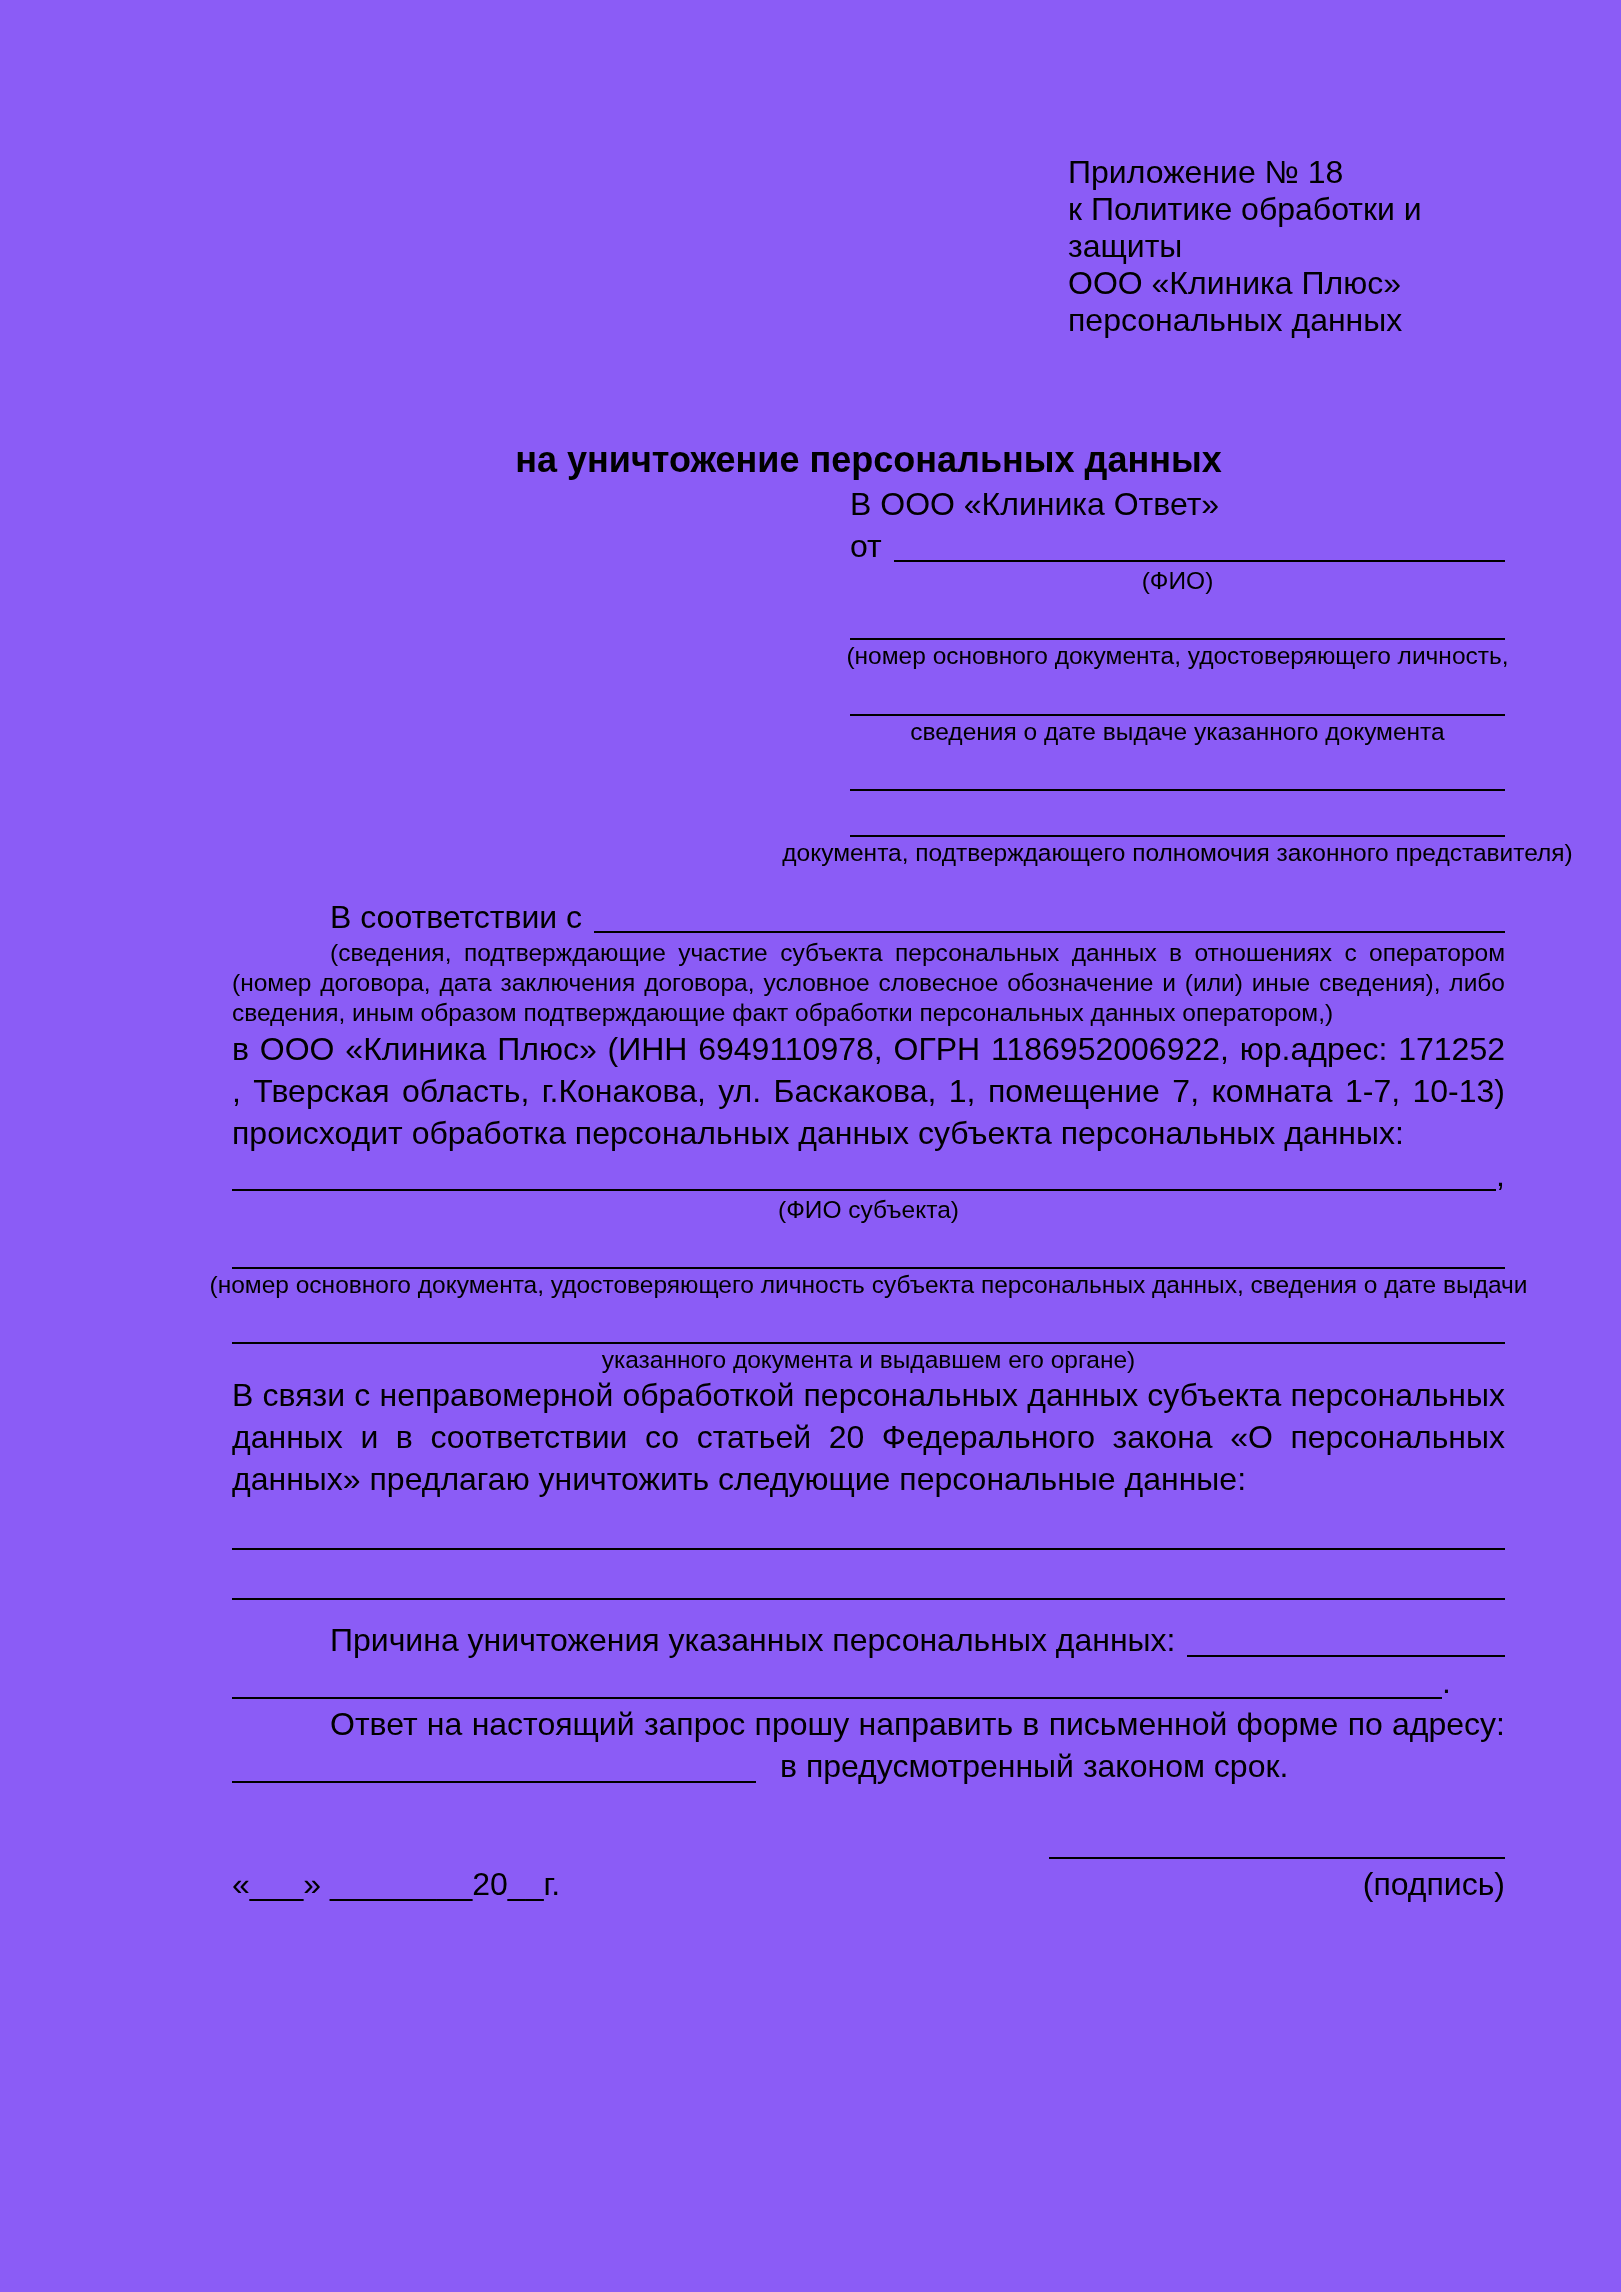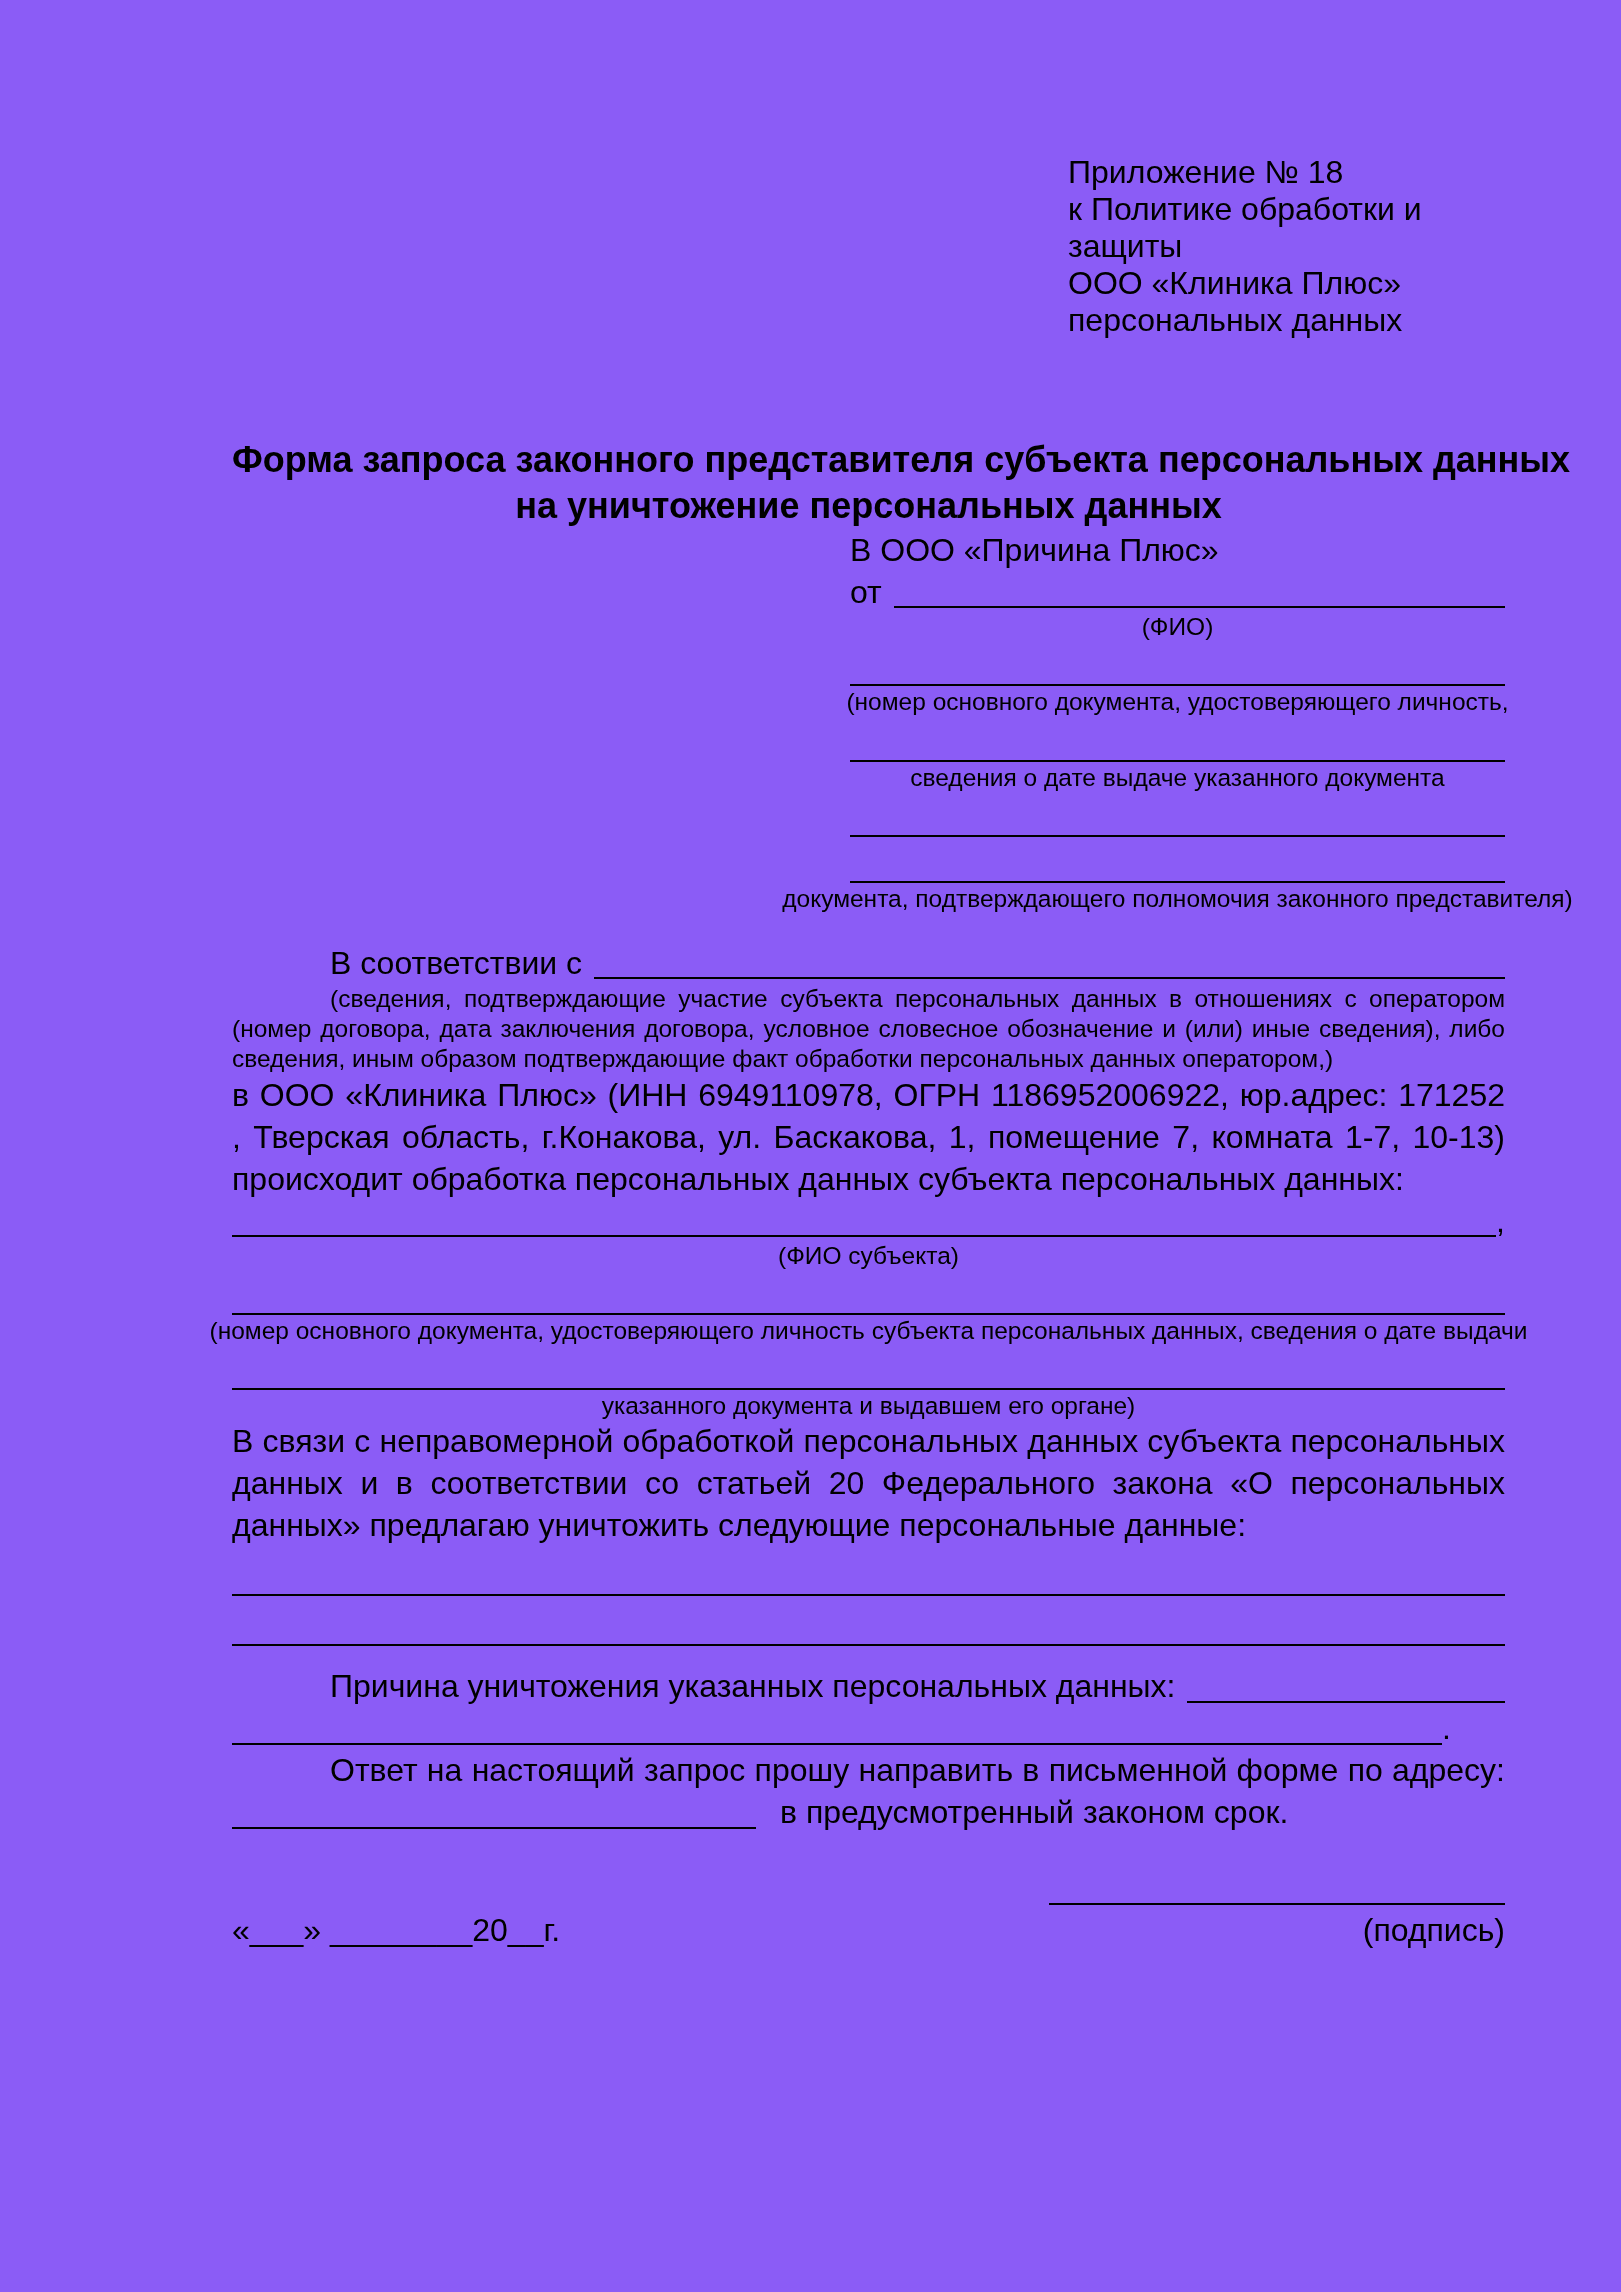--- a/index.html
+++ b/index.html
@@ -52,26 +52,25 @@
 <div class="page">
 
   <div class="header-block">
     <div>Приложение № 18</div>
     <div>к Политике обработки и защиты</div>
     <div>ООО «Клиника Плюс»</div>
     <div>персональных данных</div>
   </div>
 
   <div class="title">
-    <div>Форма запроса законного представителя субъекта персональных данных</div>
     <div>на уничтожение персональных данных</div>
   </div>
 
   <div class="addr">
-    <div>В ООО «Причина Плюс»</div>
+    <div>В ООО «Клиника Ответ»</div>
     <div class="row">
       <span>от</span>
       <span class="fill fill-sp"></span>
     </div>
     <div class="caption">(ФИО)</div>
 
     <div class="blank"></div>
     <div class="caption">(номер основного документа, удостоверяющего личность,</div>
 
     <div class="blank"></div>

